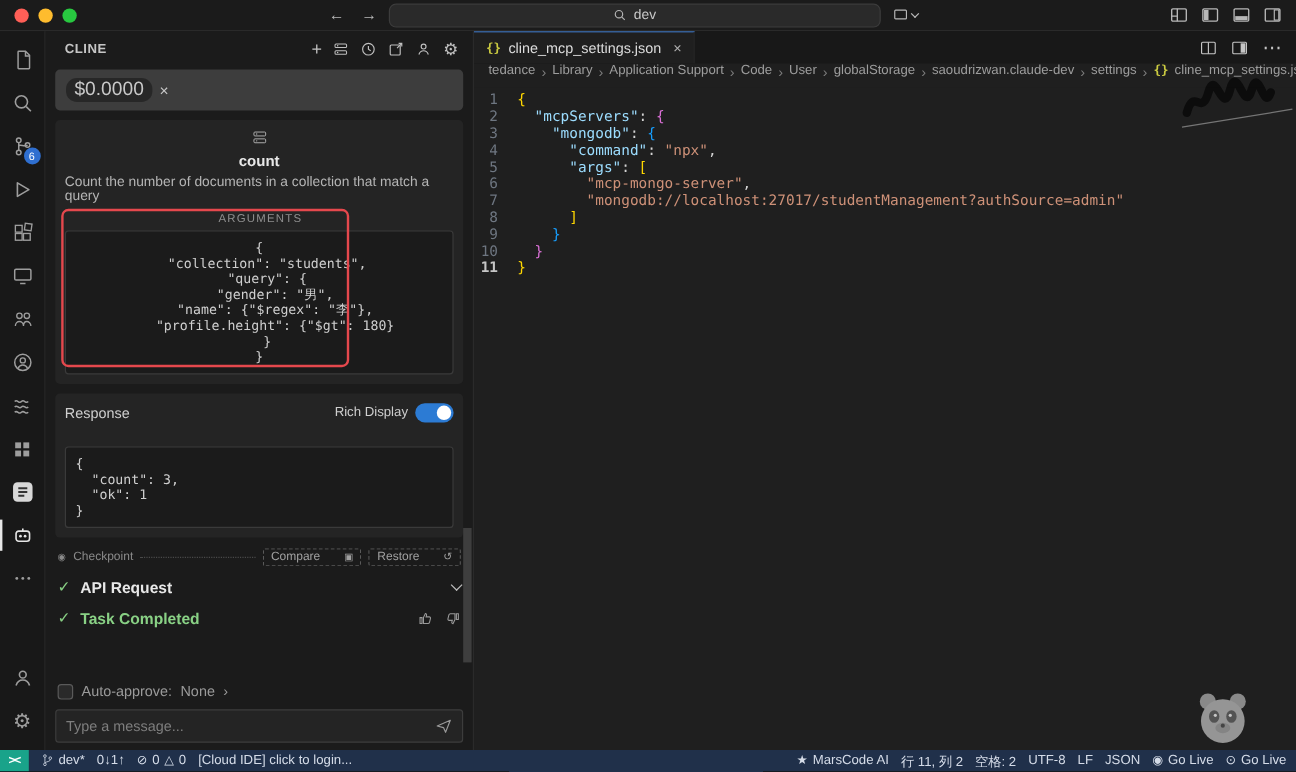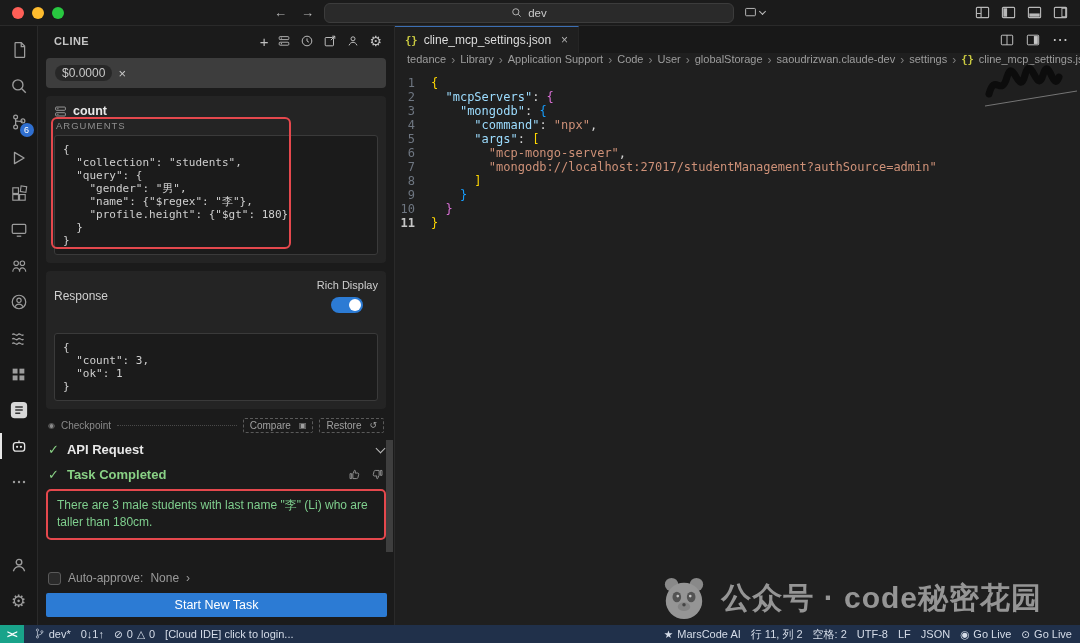--- a/index.html
+++ b/index.html
@@ -33,43 +33,43 @@
 
   
   .sidebar { position:relative; width:357px; background:#1b1b1b; border-right:1px solid #2a2a2a; display:flex; flex-direction:column; overflow:hidden; }
   .side-header { height:30px; flex:0 0 30px; display:flex; align-items:center; padding:0 12px 0 16px; }
   .side-title { font-size:11px; font-weight:700; letter-spacing:.4px; color:#c5c5c5; }
   .side-icons { margin-left:auto; display:flex; align-items:center; gap:9px; color:#c0c0c0; }
   .side-icons .plus { font-size:15px; line-height:1; }
 
   .task-card { margin:2px 8px 4px; background:#3d3d3d; border-radius:4px; padding:7px 9px; display:flex; align-items:center; gap:6px; }
   .task-text { font-size:12.5px; font-weight:700; color:#ececec; flex:1 1 auto; white-space:nowrap; overflow:hidden; text-overflow:ellipsis; }
-  .task-cost { background:rgba(0,0,0,.35); color:#c9c9c9; font-size:12px; border-radius:9px; padding:1px 7px; }
+  .task-cost { background:rgba(0,0,0,.35); color:#c9c9c9; font-size:16px; border-radius:9px; padding:1px 7px; }
   .task-close { color:#c9c9c9; font-size:13px; }
 
   .tool-card { margin:4px 8px 8px; background:#242424; border-radius:4px; padding:8px; }
-  .tool-head { display:flex; align-items:center; gap:6px; }
+  .tool-head { display:flex; align-items:center; gap:6px;flex-direction:column; }
   .tool-name { font-size:12.5px; font-weight:700; color:#e8e8e8; }
   .tool-desc { font-size:11.5px; color:#b5b5b5; margin:5px 0 7px; }
-  .args-area { position:relative; }
+  .args-area { position:relative;text-align:center; }
   .args-label { font-size:9.5px; letter-spacing:1px; color:#8f8f8f; margin:2px 0 4px 2px; }
   .code-box { background:#1b1b1b; border:1px solid #3a3a3a; border-radius:3px; padding:7px 8px;
     font-family:"DejaVu Sans Mono","Liberation Mono",monospace; font-size:11px; line-height:13px; color:#cfcfcf; white-space:pre; overflow:hidden; }
   .red-annotation { position:absolute; left:-3px; top:-3px; width:240px; height:132px; border:2px solid #e5484d; border-radius:6px; pointer-events:none; }
 
   .resp-card { margin:0 8px 8px; background:#242424; border-radius:4px; padding:8px; }
   .resp-head { display:flex; align-items:center; margin-bottom:20px; }
   .resp-label { font-size:12px; color:#cfcfcf; }
-  .rich-display { margin-left:auto; display:flex; align-items:center; gap:6px; font-size:11px; color:#cfcfcf;flex-direction:column; }
+  .rich-display { margin-left:auto; display:flex; align-items:center; gap:6px; font-size:11px; color:#cfcfcf; }
   .toggle { width:32px; height:16px; border-radius:8px; background:#2c7bd4; position:relative; }
   .toggle .knob { position:absolute; right:2px; top:2px; width:12px; height:12px; border-radius:50%; background:#fff; }
 
   .checkpoint-row { margin:0 10px 4px; height:16px; display:flex; align-items:center; gap:6px; color:#8a8a8a; font-size:10px; }
   .dotline { flex:1 1 auto; border-top:1px dotted #4a4a4a; }
-  .cp-btn { border:1px dashed #5a5a5a; border-radius:2px; padding:1px 6px; font-size:10px; color:#a0a0a0; display:flex; gap:8px; align-items:center; background:transparent; }
+  .cp-btn { border:1px dashed #5a5a5a; border-radius:2px; padding:1px 6px; font-size:10px; color:#a0a0a0; display:flex; gap:20px; align-items:center; background:transparent; }
 
   .step-row { display:flex; align-items:center; gap:8px; padding:5px 10px; }
   .step-check { color:#89d185; font-size:13px; }
   .step-label { font-size:13px; font-weight:700; color:#e8e8e8; }
   .step-label.green { color:#89d185; }
   .step-right { margin-left:auto; display:flex; align-items:center; gap:10px; color:#9a9a9a; }
   .chev-down { width:7px; height:7px; border-right:1.5px solid #bdbdbd; border-bottom:1.5px solid #bdbdbd; transform:rotate(45deg); margin-top:-3px; }
 
   .result-card { margin:2px 8px 4px; border:2px solid #e5484d; border-radius:5px; padding:6px 9px; color:#7fcf8e; font-size:12px; line-height:1.45; }
 
@@ -302,20 +302,21 @@
       <div class="tool-card">
         <div class="tool-head">
           <svg width="13" height="13" viewBox="0 0 16 16">
               <rect x="2" y="2.5" width="12" height="4" rx="1" fill="none" stroke="#b0b0b0"></rect>
               <rect x="2" y="9.5" width="12" height="4" rx="1" fill="none" stroke="#b0b0b0"></rect>
               <circle cx="4.8" cy="4.5" r=".7" fill="#b0b0b0"></circle>
               <circle cx="4.8" cy="11.5" r=".7" fill="#b0b0b0"></circle>
             </svg>
           <span class="tool-name">count</span>
         </div>
+        <div class="tool-desc">Count the number of documents in a collection that match a query</div>
         <div class="args-area">
           <div class="args-label">ARGUMENTS</div>
           <div class="code-box">{
   "collection": "students",
   "query": {
     "gender": "男",
     "name": {"$regex": "李"},
     "profile.height": {"$gt": 180}
   }
 }</div>
@@ -367,32 +368,34 @@
         <span class="step-right">
           <svg width="13" height="13" viewBox="0 0 16 16">
               <path d="M2.5 7h2v6h-2zM6 13V7l2-4.2c.8 0 1.4.7 1.2 1.6L8.7 6.2H12c.8 0 1.4.8 1.2 1.6l-1 4A1.6 1.6 0 0 1 10.6 13H6z" fill="none" stroke="#9a9a9a" stroke-width="1.1"></path>
             </svg>
           <svg width="13" height="13" viewBox="0 0 16 16" transform="rotate(180)">
               <path d="M2.5 7h2v6h-2zM6 13V7l2-4.2c.8 0 1.4.7 1.2 1.6L8.7 6.2H12c.8 0 1.4.8 1.2 1.6l-1 4A1.6 1.6 0 0 1 10.6 13H6z" fill="none" stroke="#9a9a9a" stroke-width="1.1"></path>
             </svg>
         </span>
       </div>
 
-      <div class="result-card">
-        <span>There are 3 male students with last name "李" (Li) who are taller than 180cm.</span>
-      </div>
 
       <div class="bottom-cluster">
         <div class="autoapprove-row">
           <span class="checkbox"></span>
           <span>Auto-approve:</span>
           <span>None</span>
           <span>›</span>
         </div>
-        <button class="start-btn">Start New Task</button>
+        <div class="msg-row">
+          <input class="msg-input" placeholder="Type a message..." style="">
+          <svg width="14" height="14" viewBox="0 0 16 16">
+              <path d="M1.5 8L14 2.5 9.5 14 7.5 9.5 1.5 8z" fill="none" stroke="#9a9a9a" stroke-width="1.1" stroke-linejoin="round"></path>
+            </svg>
+        </div>
 
       </div>
       <div class="side-scrollthumb"></div>
     </div>
 
     <div class="editor">
       <div class="tabbar">
         <div class="tab">
           <span class="tab-ficon">{}</span>
           <span class="tab-label">cline_mcp_settings.json</span>
@@ -544,16 +547,15 @@
       <circle cx="11" cy="10" r="7" fill="#8f8f8f"></circle>
         <circle cx="37" cy="10" r="7" fill="#8f8f8f"></circle>
       <circle cx="24" cy="27" r="19" fill="#9c9c9c"></circle>
       <ellipse cx="16.5" cy="23" rx="4.5" ry="5.5" fill="#565656"></ellipse>
         <ellipse cx="31.5" cy="23" rx="4.5" ry="5.5" fill="#565656"></ellipse>
       <circle cx="17.5" cy="22" r="1.4" fill="#cfcfcf"></circle>
         <circle cx="30.5" cy="22" r="1.4" fill="#cfcfcf"></circle>
       <ellipse cx="24" cy="33" rx="6.5" ry="4.5" fill="#8a8a8a"></ellipse>
         <circle cx="24" cy="31" r="1.8" fill="#474747"></circle>
     </svg>
-    <span class="wm-text">公众号 · code秘密花园</span>
   </div>
 
 </div>
 
 </body></html>

